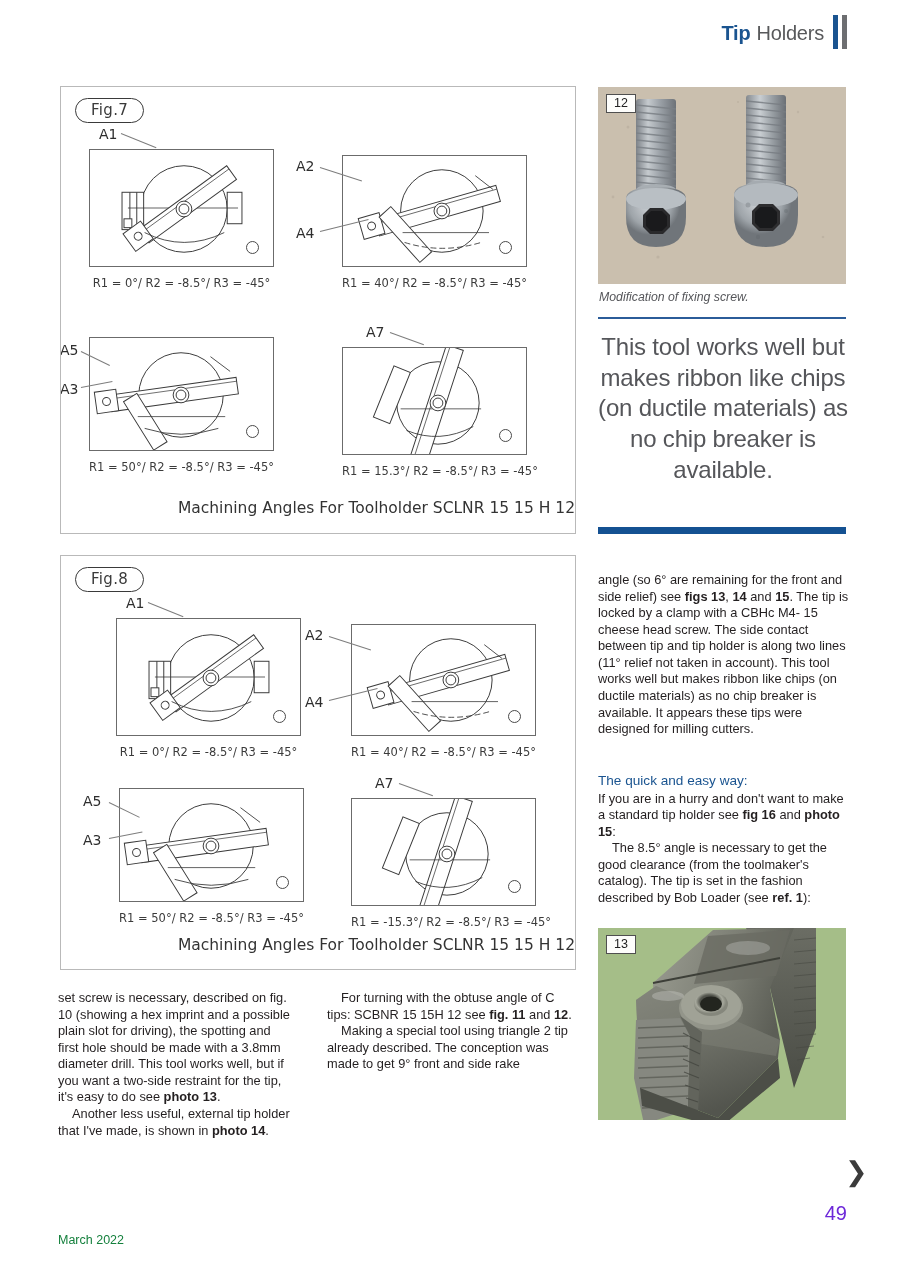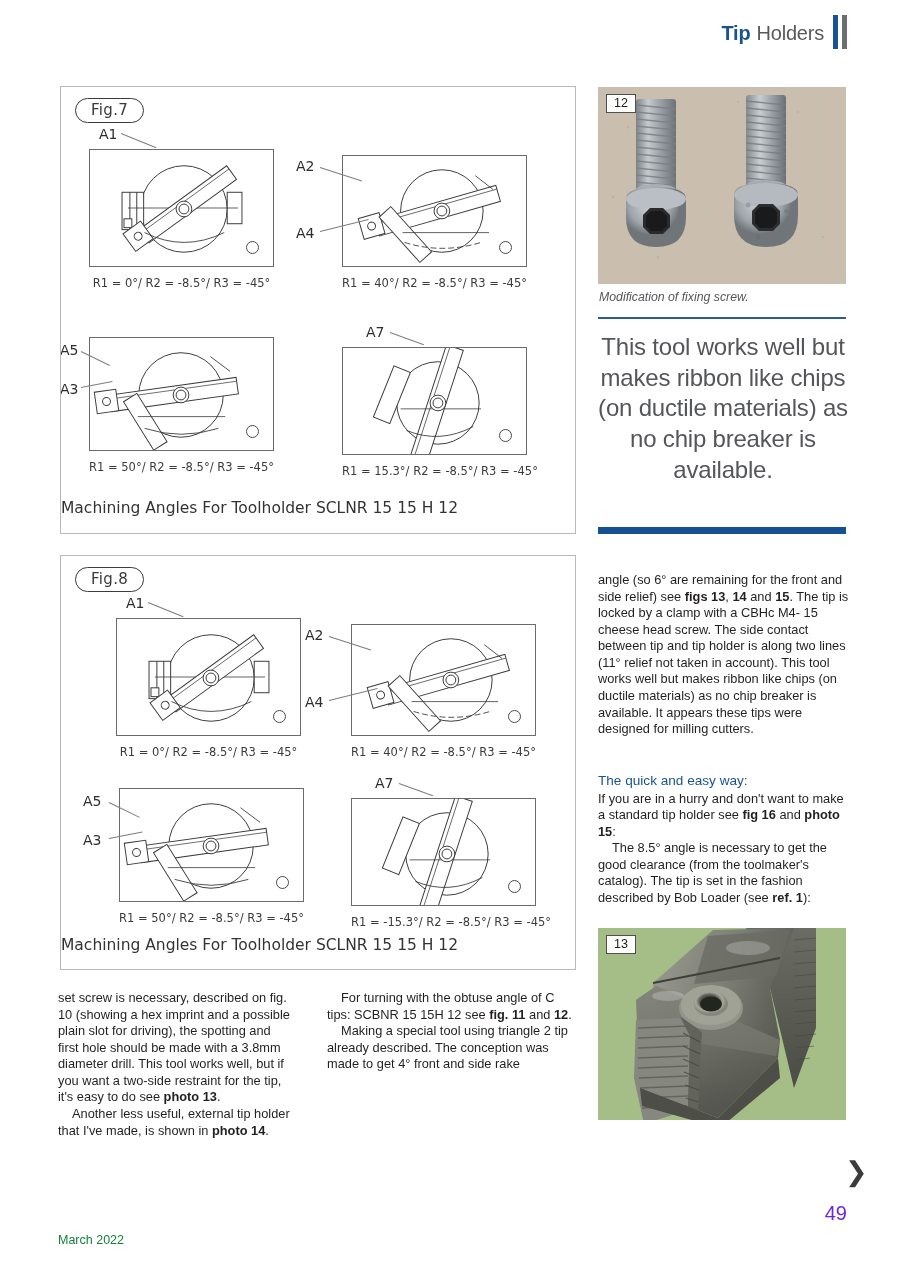--- a/index.html
+++ b/index.html
@@ -40,21 +40,21 @@
   .panel .cap {
     text-align: center; font-size: 11.5px; color: #3b3b3b;
     font-family: "DejaVu Sans", sans-serif; margin-top: 9px; white-space: nowrap;
   }
   .alabel {
     position: absolute; font-size: 14px; color: #2e2e2e;
     font-family: "DejaVu Sans", sans-serif;
   }
   .leader { position: absolute; background: #7d7d7d; height: 1px; transform-origin: left center; }
   .fig-title {
-    position: absolute; width: 100%; text-align: left;
+    position: absolute; width: 100%; text-align: right;
     font-size: 15.5px; color: #333; font-family: "DejaVu Sans", sans-serif;
   }
   .small-circle {
     position: absolute; width: 13px; height: 13px; border: 1.3px solid #4a4a4a;
     border-radius: 50%; right: 14px; bottom: 12px;
   }
 
   
   .draw { position: absolute; left: 0; top: 0; width: 100%; height: 100%; }
 
@@ -588,19 +588,19 @@
     </p>
     <p class="ind">
       <span>Another less useful, external tip holder that I've made, is shown in </span><b>photo 14</b><span>.</span>
     </p>
   </div>
 
   <div class="col" id="bcol2">
     <p class="ind">
       <span>For turning with the obtuse angle of C tips: SCBNR 15 15H 12 see </span><b>fig. 11</b><span> and </span><b>12</b><span>.</span>
     </p>
-    <p class="ind">Making a special tool using triangle 2 tip already described. The conception was made to get 4° front and side rake</p>
+    <p class="ind">Making a special tool using triangle 2 tip already described. The conception was made to get 9° front and side rake</p>
   </div>
 
   <div class="footer-date">March 2022</div>
   <div class="footer-page">49</div>
 
 </div>
 
 </body></html>

